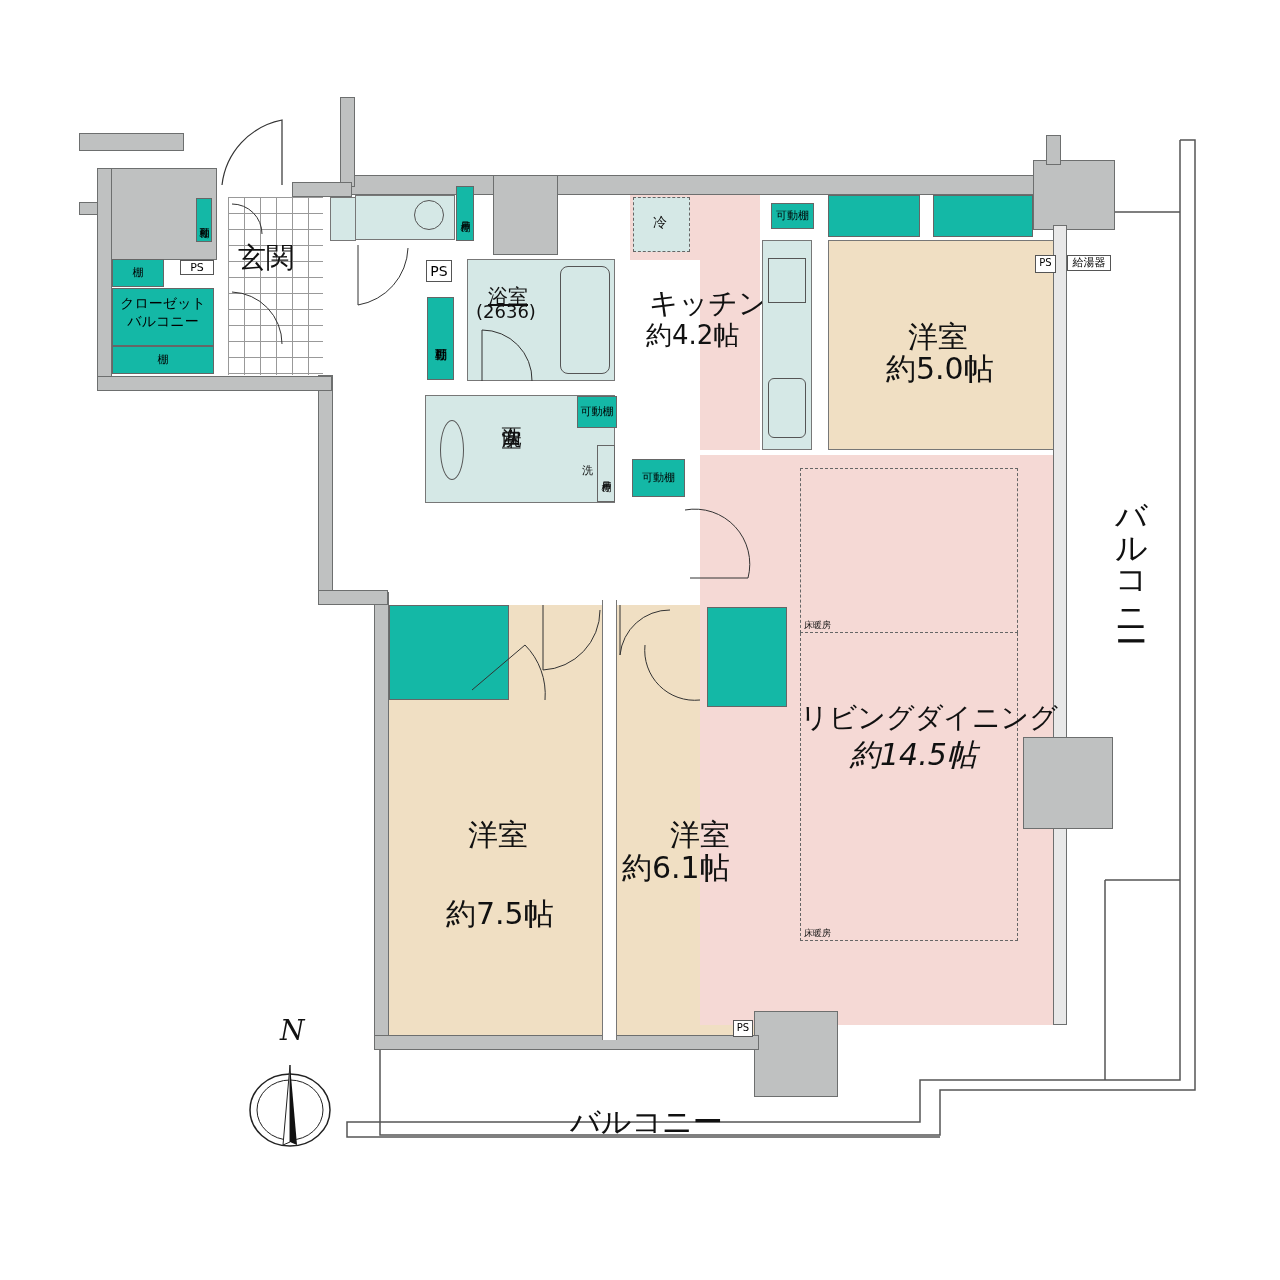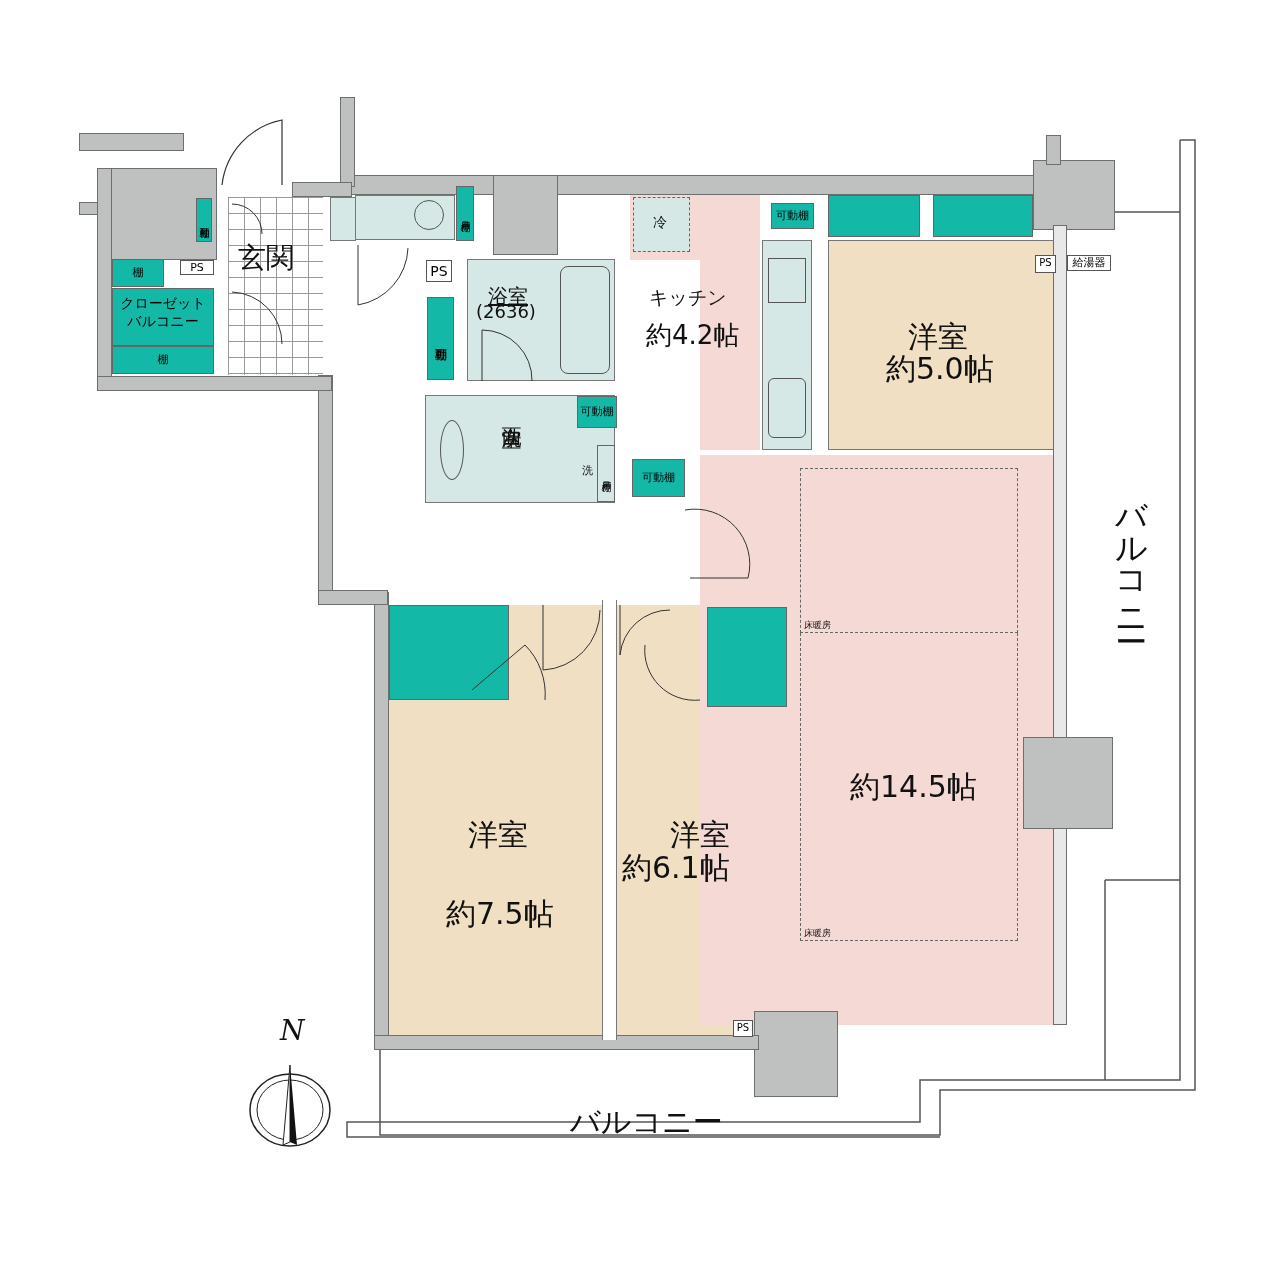--- a/index.html
+++ b/index.html
@@ -85,40 +85,41 @@
 
   <div class="abs" style="left:425px;top:395px;width:190px;height:108px;background:#d5e8e6;border:1px solid #777;"></div>
   <div class="abs" style="left:440px;top:420px;width:24px;height:60px;border:1px solid #555;border-radius:50%;"></div>
   <div class="lbl vert" style="left:500px;top:412px;font-size:20px;">洗面室</div>
   <div class="lbl sm" style="left:582px;top:465px;">洗</div>
   <div class="shelf vert" style="left:597px;top:445px;width:18px;height:57px;font-size:10px;line-height:16px;background:#d5e8e6;">吊戸棚</div>
   <div class="shelf" style="left:577px;top:396px;width:40px;height:32px;line-height:30px;">可動棚</div>
 
   <div class="abs" style="left:633px;top:197px;width:57px;height:55px;background:#d5e8e6;border:1px dashed #666;"></div>
   <div class="lbl mid" style="left:653px;top:214px;font-size:14px;">冷</div>
-  <div class="lbl big" style="left:649px;top:287px;font-size:19px;">キッチン</div>
+  <div class="lbl big" style="left:649px;top:287px;font-size:29px;">キッチン</div>
   <div class="lbl big" style="left:646px;top:321px;font-size:26px;">約4.2帖</div>
   <div class="abs" style="left:762px;top:240px;width:50px;height:210px;background:#d5e8e6;border:1px solid #777;"></div>
   <div class="abs" style="left:768px;top:258px;width:38px;height:45px;border:1px solid #555;"></div>
   <div class="abs" style="left:768px;top:378px;width:38px;height:60px;border:1px solid #555;border-radius:6px;"></div>
   <div class="shelf" style="left:771px;top:203px;width:43px;height:26px;line-height:24px;">可動棚</div>
   <div class="shelf" style="left:632px;top:459px;width:53px;height:38px;line-height:36px;">可動棚</div>
 
   <div class="shelf" style="left:828px;top:195px;width:92px;height:42px;"></div>
   <div class="shelf" style="left:933px;top:195px;width:100px;height:42px;"></div>
   <div class="lbl big" style="left:908px;top:320px;">洋室</div>
   <div class="lbl big" style="left:886px;top:352px;">約5.0帖</div>
   <div class="tag" style="left:1035px;top:255px;width:21px;height:18px;font-size:10px;">PS</div>
   <div class="tag" style="left:1067px;top:255px;width:44px;height:16px;">給湯器</div>
 
   <div class="abs" style="left:800px;top:468px;width:218px;height:165px;border:1px dashed #666;"></div>
   <div class="abs" style="left:800px;top:633px;width:218px;height:308px;border:1px dashed #666;border-top:none;"></div>
   <div class="lbl sm" style="left:804px;top:620px;font-size:9px;">床暖房</div>
   <div class="lbl sm" style="left:804px;top:928px;font-size:9px;">床暖房</div>
-  <div class="lbl big" style="left:850px;top:770px;">約14.5帖</div>
+  <div class="lbl big" style="left:800px;top:702px;font-size:28px;">リビングダイニング</div>
+  <div class="lbl big" style="left:850px;top:738px;font-style:italic;">約14.5帖</div>
 
   <div class="shelf" style="left:389px;top:605px;width:120px;height:95px;"></div>
   <div class="lbl big" style="left:468px;top:818px;">洋室</div>
   <div class="lbl big" style="left:446px;top:897px;">約7.5帖</div>
 
   <div class="abs" style="left:602px;top:600px;width:15px;height:440px;background:#fff;border-left:1px solid #777;border-right:1px solid #777;"></div>
   <div class="shelf" style="left:707px;top:607px;width:80px;height:100px;"></div>
   <div class="lbl big" style="left:670px;top:818px;">洋室</div>
   <div class="lbl big" style="left:622px;top:851px;">約6.1帖</div>
   <div class="tag" style="left:733px;top:1020px;width:20px;height:17px;font-size:10px;">PS</div>

